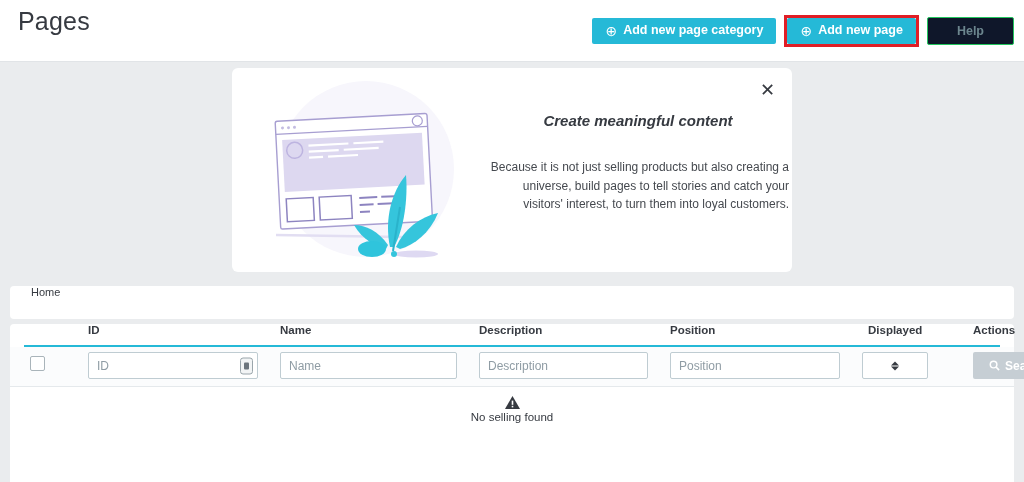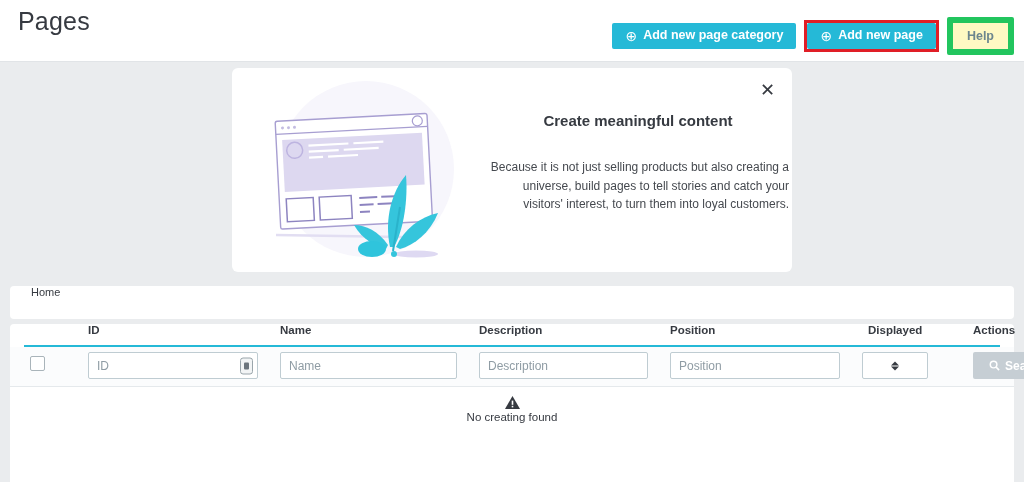--- a/index.html
+++ b/index.html
@@ -33,38 +33,38 @@
     display: inline-flex; align-items: center; gap: 6px;
     line-height: 1.1;
   }
   .btn-primary .plus-glyph { font-size: 14px; font-weight: normal; line-height: 1; }
   .annotation-box {
     display: inline-block;
     outline: 3px solid var(--annotation-red, #e01e26);
     outline-offset: 0px;
   }
   .btn-help {
-    background: #fef9c3; color: #6c868e;
-    border: 6px solid #22c55e;
+    background: #0f172a; color: #6c868e;
+    border: 1px solid #22c55e;
     font-size: 12.5px; font-weight: bold;
-    padding: 6px 14px; border-radius: 2px;
+    padding: 6px 29px; border-radius: 2px;
   }
 
   
   .notice-card {
     position: relative;
     width: 560px; height: 204px;
     margin: 6px auto 0;
     background: #fff; border-radius: 6px;
     display: flex; align-items: center;
     padding: 10px 14px;
   }
   .notice-illustration { width: 215px; height: 182px; flex: 0 0 auto; margin-left: 8px; }
   .notice-text { flex: 1; padding: 0 36px 14px 18px; text-align: center; }
-  .notice-title { font-size: 15px; font-weight: bold; color: var(--text-dark, #363a41); margin-bottom: 29px; }
+  .notice-title { font-size: 15px; font-weight: bold; color: var(--text-dark, #363a41); margin-bottom: 29px; font-style: italic; }
   .notice-body {
     font-size: 12px; line-height: 1.55; color: #45494f;
     text-align: right; width: 302px; margin: 0 auto;
   }
   .learn-more-btn {
     margin-top: 17px; background: #fff;
     border: 1px solid #87939a; border-radius: 2px;
     color: var(--text-dark, #363a41);
     font-size: 12px; padding: 8px 17px;
   }
@@ -278,15 +278,15 @@
       </div>
     </div>
   </div>
 
   <div class="empty-state">
     <svg class="warn" width="15" height="13" viewBox="0 0 15 13">
       <path d="M7.5 0 L15 13 L0 13 Z" fill="#363a41"></path>
       <rect x="6.7" y="4.6" width="1.6" height="4.2" fill="#ffffff"></rect>
       <rect x="6.7" y="9.8" width="1.6" height="1.6" fill="#ffffff"></rect>
     </svg>
-    <div class="empty-msg">No creating found</div>
+    <div class="empty-msg">No selling found</div>
   </div>
 </div>
 
 </body></html>

